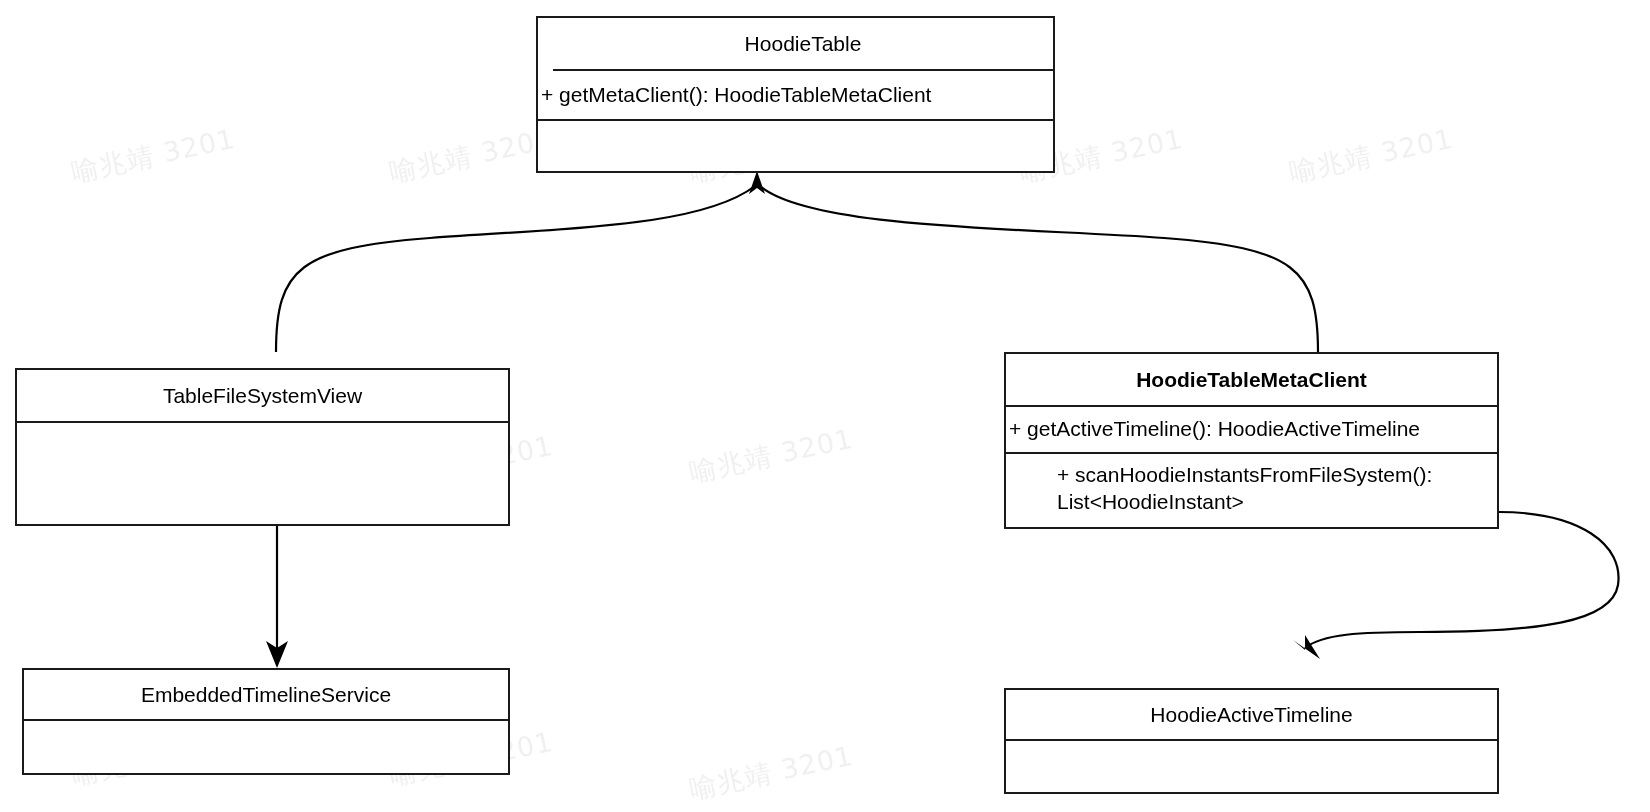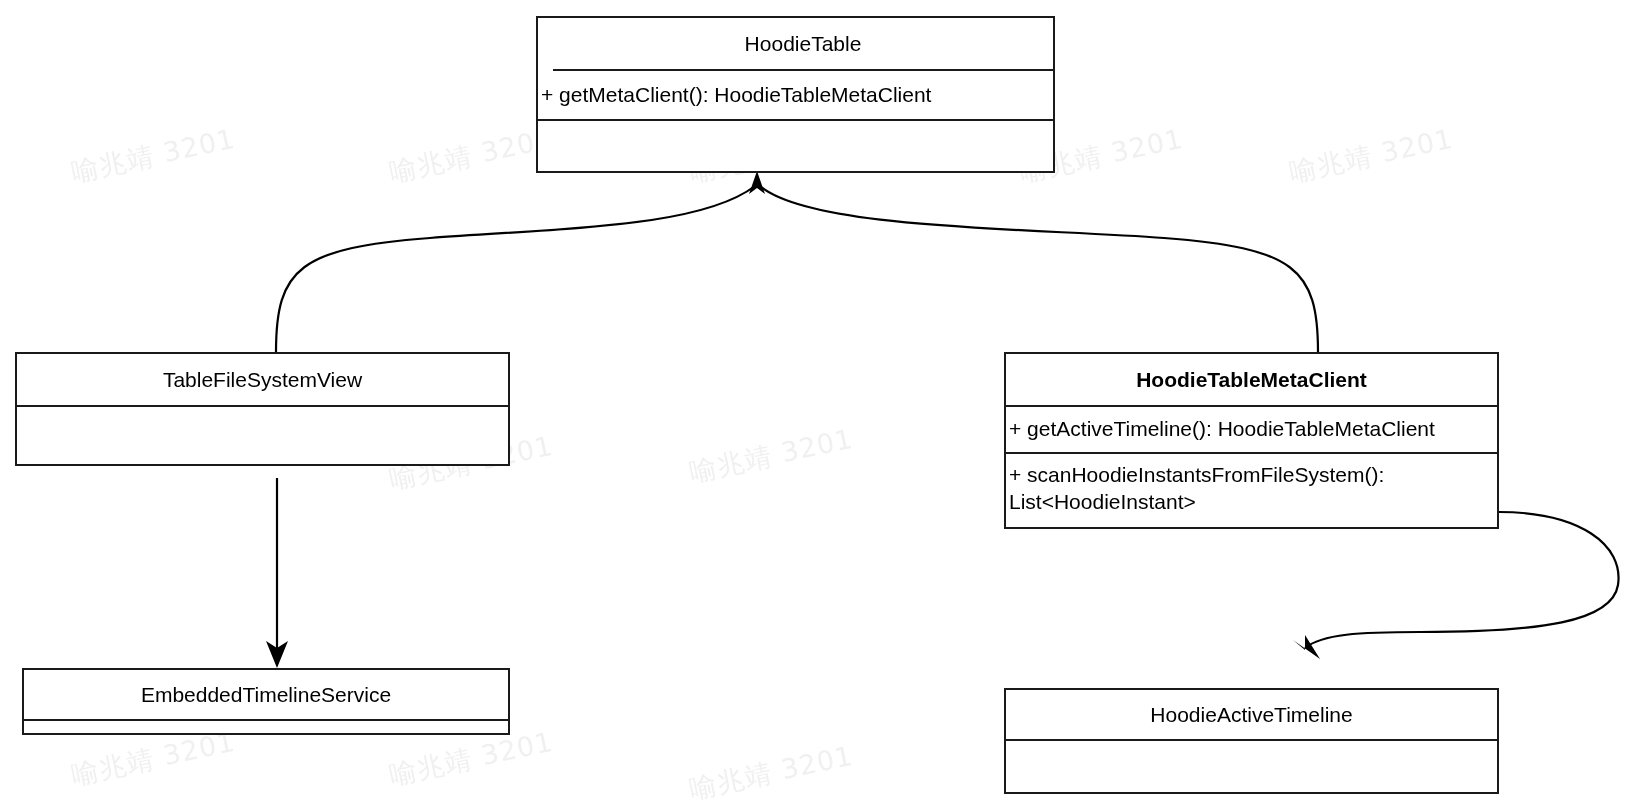--- a/index.html
+++ b/index.html
@@ -81,30 +81,30 @@
   }
   .uml-compartment.divided { border-bottom: 2px solid #1a1a1a; }
   .uml-compartment.empty { padding: 0; }
 
   
   #box-hoodie-table      { left: 536px; top: 16px;  width: 519px; height: 157px; }
   #box-hoodie-table .uml-header { height: 53px; margin-left: 15px; }
   #box-hoodie-table .c1  { height: 50px; }
   #box-hoodie-table .c2  { height: 50px; }
 
-  #box-table-fs-view     { left: 15px;  top: 352px; width: 495px; height: 114px; }
+  #box-table-fs-view     { left: 15px;  top: 368px; width: 495px; height: 158px; }
   #box-table-fs-view .uml-header { height: 53px; }
   #box-table-fs-view .c1 { height: 69px; }
 
   #box-meta-client       { left: 1004px; top: 352px; width: 495px; height: 177px; }
   #box-meta-client .uml-header { height: 53px; font-weight: bold; }
   #box-meta-client .c1   { height: 47px; }
-  #box-meta-client .c2   { height: 61px; align-items: flex-start; padding-top: 8px; }
+  #box-meta-client .c2   { height: 61px; align-items: flex-start; padding-top: 8px; margin-left: 48px; }
 
-  #box-embedded-timeline { left: 22px;  top: 668px; width: 488px; height: 67px; }
+  #box-embedded-timeline { left: 22px;  top: 668px; width: 488px; height: 107px; }
   #box-embedded-timeline .uml-header { height: 51px; }
   #box-embedded-timeline .c1 { height: 33px; }
 
   #box-active-timeline   { left: 1004px; top: 688px; width: 495px; height: 106px; }
   #box-active-timeline .uml-header { height: 51px; }
   #box-active-timeline .c1 { height: 41px; }
 </style>
 </head>
 <body>
 
@@ -154,21 +154,21 @@
     <div class="uml-compartment c1 divided">+ getMetaClient(): HoodieTableMetaClient</div>
   </div>
 
   <div class="uml-class" id="box-table-fs-view">
     <div class="uml-header">TableFileSystemView</div>
     <div class="uml-compartment c1 empty"></div>
   </div>
 
   <div class="uml-class" id="box-meta-client">
     <div class="uml-header">HoodieTableMetaClient</div>
-    <div class="uml-compartment c1 divided">+ getActiveTimeline(): HoodieTableMetaClient</div>
+    <div class="uml-compartment c1 divided">+ getActiveTimeline(): HoodieActiveTimeline</div>
     <div class="uml-compartment c2">+ scanHoodieInstantsFromFileSystem():
 List&lt;HoodieInstant&gt;</div>
   </div>
 
   <div class="uml-class" id="box-embedded-timeline">
     <div class="uml-header">EmbeddedTimelineService</div>
     <div class="uml-compartment c1 empty"></div>
   </div>
 
   <div class="uml-class" id="box-active-timeline">

